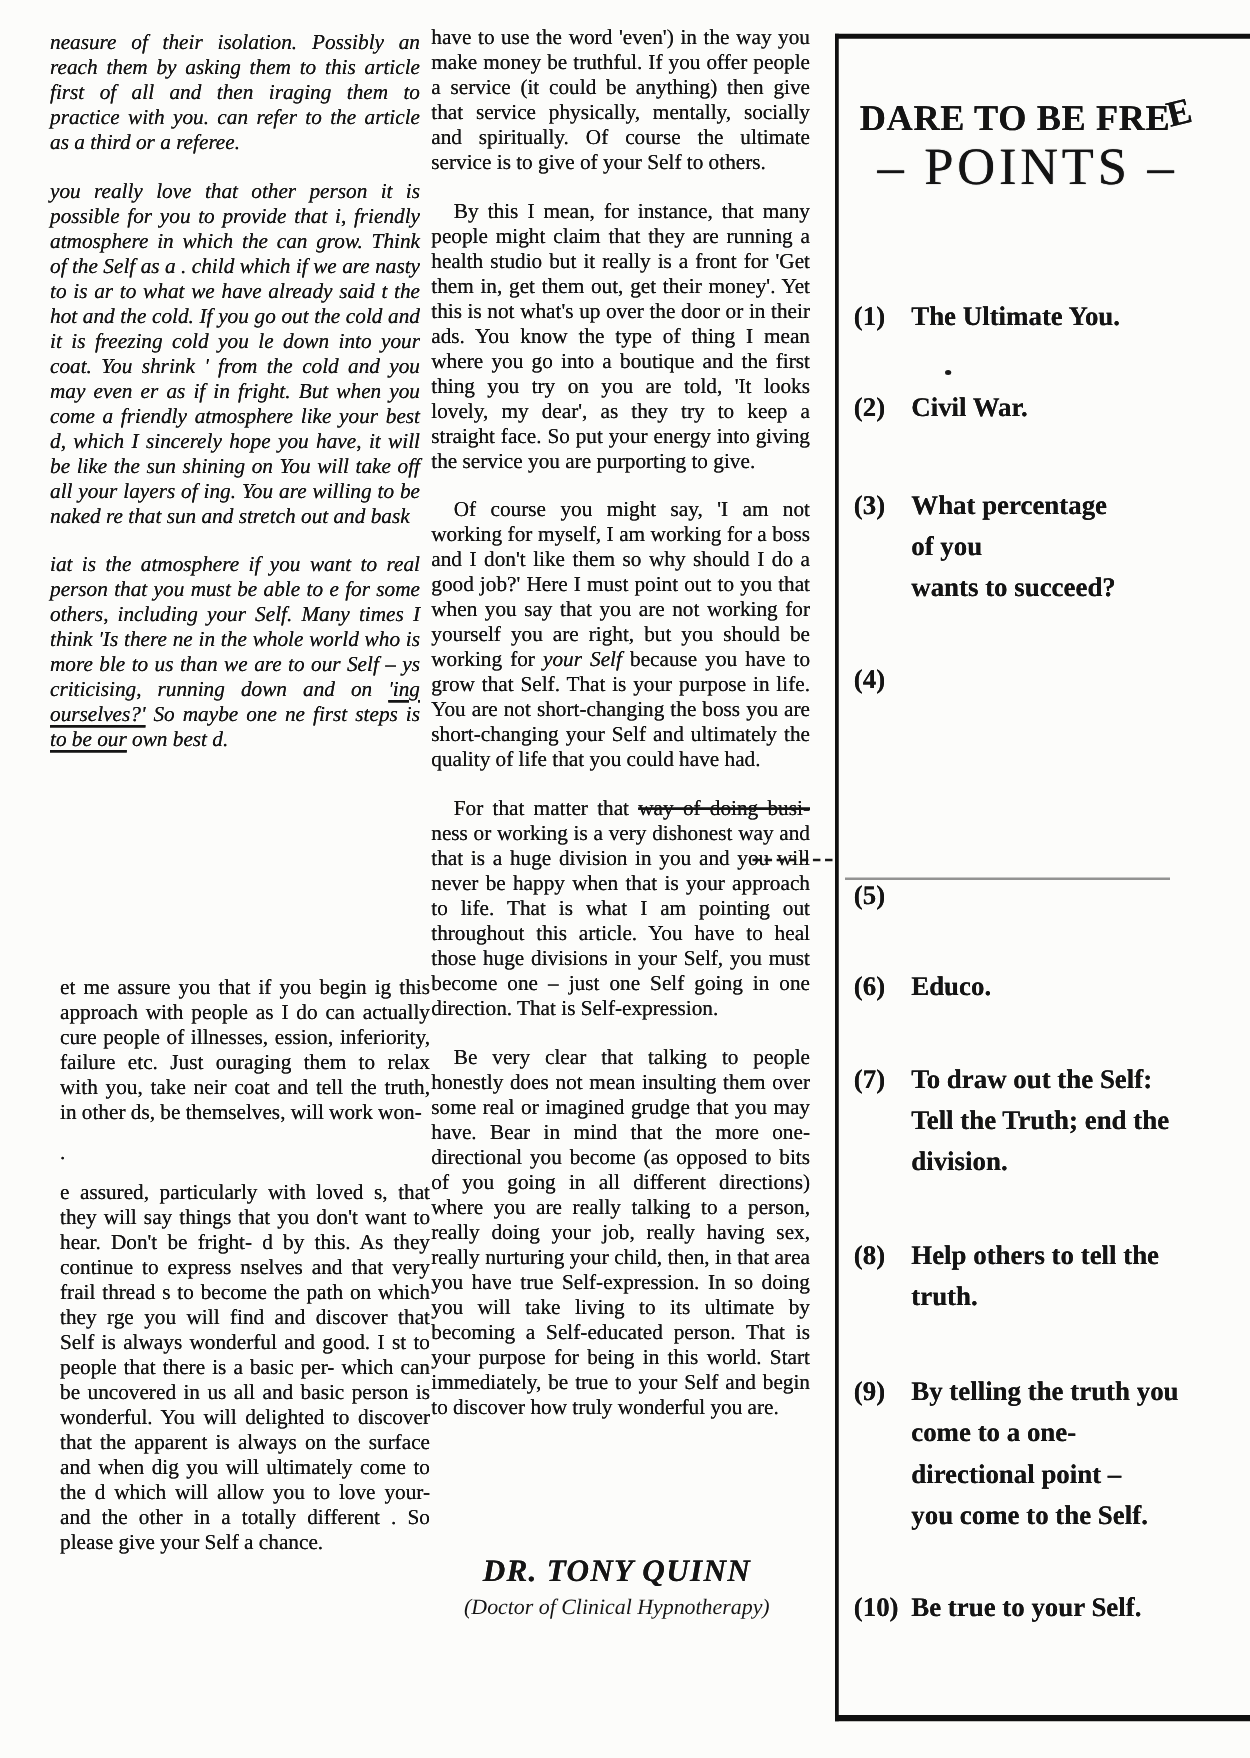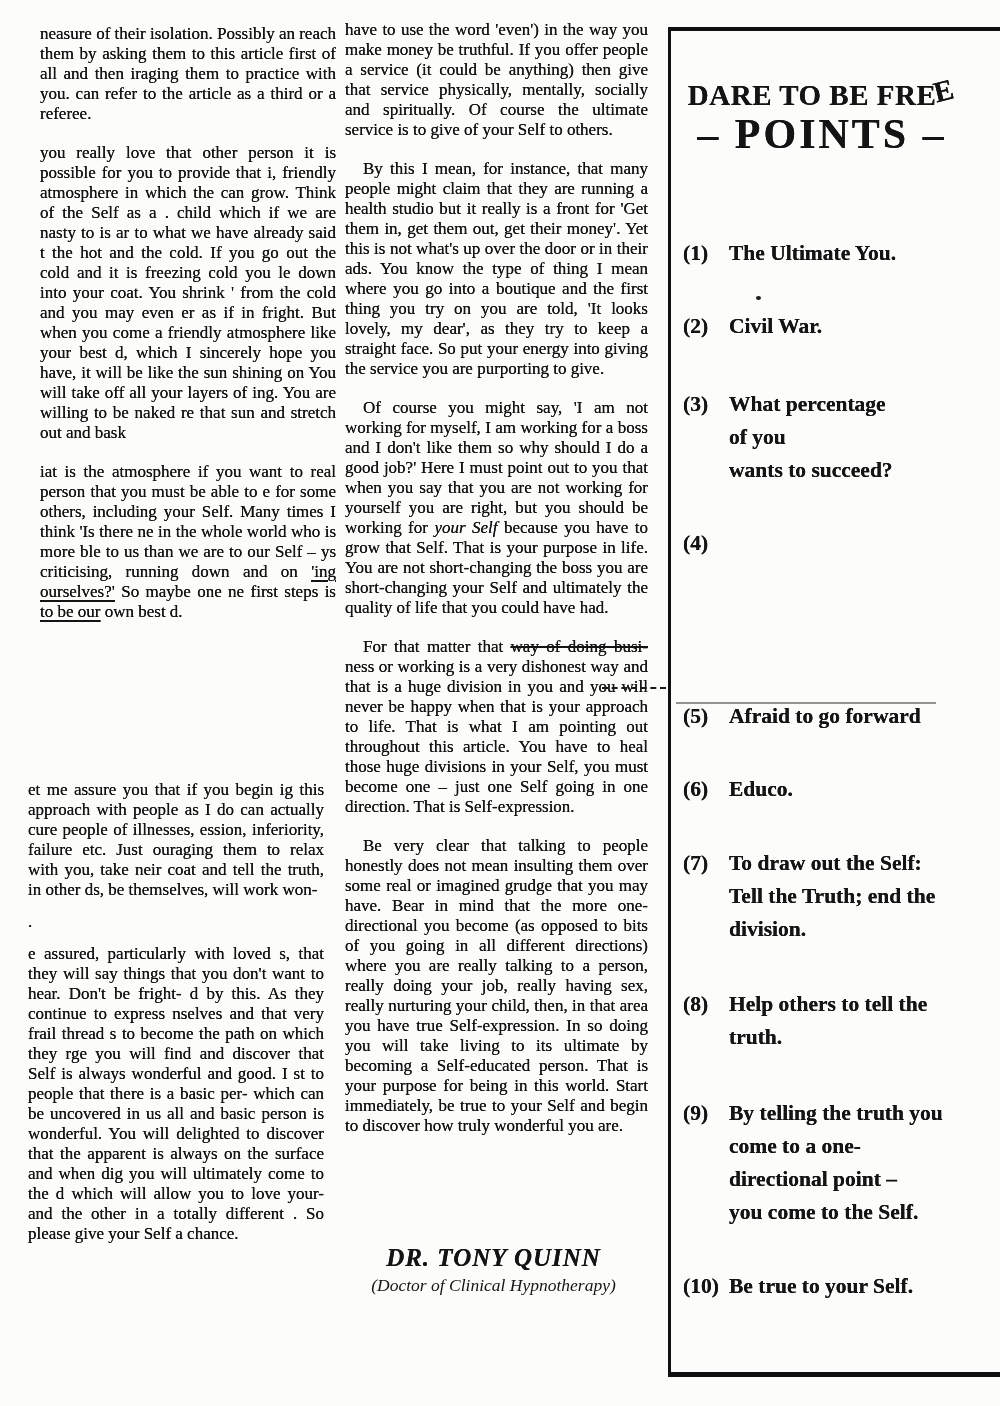--- a/index.html
+++ b/index.html
@@ -1,23 +1,23 @@
 <!DOCTYPE html>
 <html><head>
 <meta charset="utf-8">
 <style>
   html,body{margin:0;padding:0;overflow:hidden;}
   body{width:1000px;height:1406px;background:#fcfcfa;position:relative;
        font-family:"Liberation Serif","DejaVu Serif",serif;color:#141414;}
   .page{position:absolute;inset:0;}
   .col{position:absolute;text-align:justify;}
   .col p{margin:0 0 16px 0;text-shadow:0 0 .4px currentColor;}
-  .col1-top{left:40px;top:24px;width:296px;font-size:17px;line-height:20px;}
+  .col1-top{left:40px;top:24px;width:296px;font-size:17px;line-height:20px;font-style:italic;}
   .col1-top p{margin-bottom:19px;}
-  .col1-bottom{left:28px;top:780px;width:296px;font-size:17px;line-height:20px;}
+  .col1-bottom{left:48px;top:780px;width:296px;font-size:17px;line-height:20px;}
   .col1-bottom p{margin-bottom:16px;}
   .col1-bottom p.stray{line-height:12px;margin-bottom:16px;}
   .col1-heading{position:absolute;left:40px;top:734px;width:296px;margin:0;
       font-size:25px;font-weight:bold;letter-spacing:1px;text-align:center;
       text-shadow:0 0 .5px currentColor;}
   .col2{left:345px;top:20px;width:303px;font-size:17px;line-height:20px;}
   .col2 p{margin-bottom:19px;}
   .col2 p.indent{text-indent:18px;}
   .byline{position:absolute;left:345px;top:1244px;width:303px;text-align:center;
       padding-right:6px;box-sizing:border-box;}
@@ -25,21 +25,21 @@
       text-shadow:0 0 .5px currentColor;}
   .byline-title{font-style:italic;font-size:17.5px;margin-top:3px;}
 
   
   .points-box{position:absolute;left:668px;top:27px;width:372px;height:1350px;
       box-sizing:border-box;border-top:4px solid #101010;border-left:3px solid #101010;
       border-bottom:5px solid #101010;border-right:none;}
   .box-header{position:absolute;left:8px;top:48px;width:286px;text-align:center;}
   .box-title{font-size:29px;font-weight:bold;letter-spacing:.5px;line-height:32px;
       text-shadow:0 0 .5px currentColor;white-space:nowrap;}
-  .box-subtitle{font-size:42px;font-weight:bold;letter-spacing:3px;line-height:44px;
+  .box-subtitle{font-size:42px;font-weight:normal;letter-spacing:3px;line-height:44px;
       margin-top:1px;text-shadow:0 0 .6px currentColor;white-space:nowrap;}
   .point-item{position:absolute;left:12px;display:flex;gap:6px;
       font-weight:bold;font-size:21.5px;line-height:33px;
       text-shadow:0 0 .5px currentColor;}
   .point-num{min-width:40px;flex:none;}
   .point-text{white-space:pre-line;}
 
   
   .seg-struck{text-decoration:line-through;text-decoration-thickness:2px;}
   .seg-italic{font-style:italic;}
@@ -102,21 +102,20 @@
       <span class="point-num">(3)</span>
       <span class="point-text">What percentage
 of you
 wants to succeed?</span>
     </div>
     <div class="point-item" style="top:496px">
       <span class="point-num">(4)</span>
     </div>
     <div class="point-item" style="top:669px">
       <span class="point-num">(5)</span>
-      <span class="point-text">Afraid to go forward</span>
     </div>
     <div class="point-item" style="top:742px">
       <span class="point-num">(6)</span>
       <span class="point-text">Educo.</span>
     </div>
     <div class="point-item" style="top:816px">
       <span class="point-num">(7)</span>
       <span class="point-text">To draw out the Self:
 Tell the Truth; end the
 division.</span>

